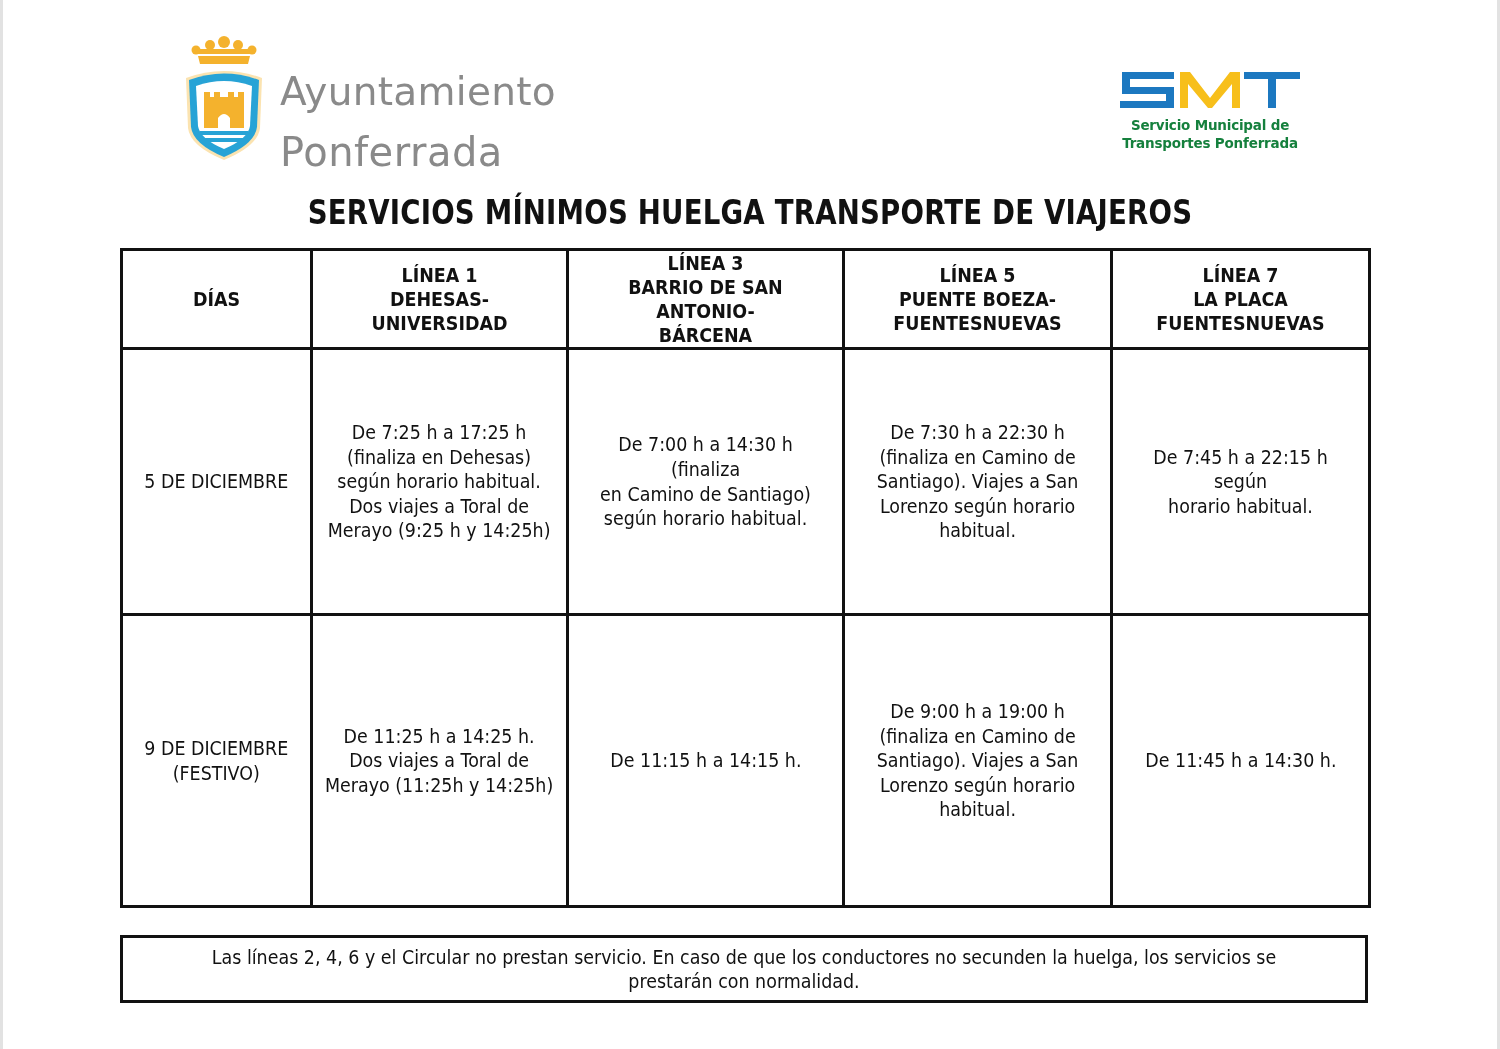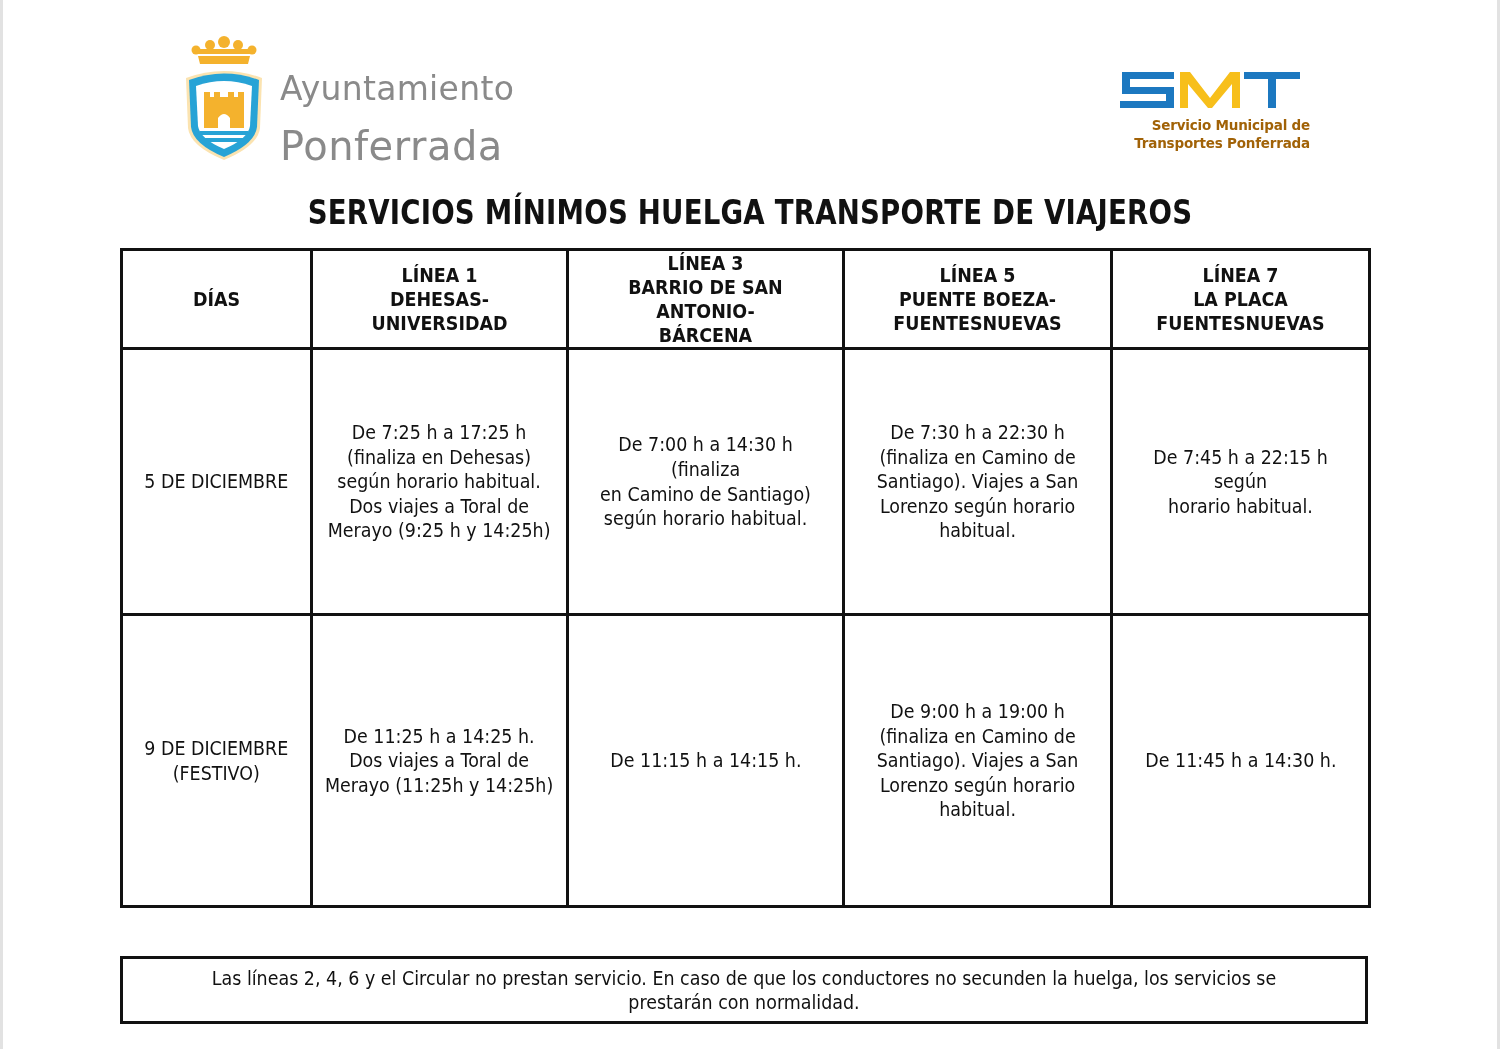--- a/index.html
+++ b/index.html
@@ -27,31 +27,31 @@
     
     .logo-ayto {
       position: absolute; left: 180px; top: 36px; width: 340px; height: 128px;
     }
     .logo-ayto .crest { position: absolute; left: 0; top: 0; }
     .logo-ayto .txt {
       position: absolute; left: 100px; top: 36px;
       color: #8a8a8a; line-height: 1;
       font-family: "DejaVu Sans", sans-serif;
     }
-    .logo-ayto .txt .l1 { display: block; font-size: 33px; letter-spacing: 0.3px; }
+    .logo-ayto .txt .l1 { display: block; font-size: 39px; letter-spacing: 0.3px; }
     .logo-ayto .txt .l2 { display: block; font-size: 40px; margin-top: 21px; letter-spacing: 0.5px; }
 
     
     .logo-smt {
       position: absolute; left: 1110px; top: 64px; width: 200px; height: 92px;
     }
     .logo-smt .mark { position: absolute; left: 8px; top: 4px; }
     .logo-smt .sub {
       position: absolute; left: 0; top: 52px; width: 200px;
-      text-align: right; color: #a16207; font-weight: bold;
+      text-align: center; color: #15803d; font-weight: bold;
       font-family: "DejaVu Sans", sans-serif;
       font-size: 13.5px; line-height: 18px; letter-spacing: -0.2px;
     }
 
     
     .doc-title {
       position: absolute; left: 0; top: 193px; width: 1500px;
       text-align: center; font-weight: bold; font-size: 33px;
       letter-spacing: 0.2px;
       font-family: "DejaVu Sans Condensed", "DejaVu Sans", sans-serif;
@@ -76,21 +76,21 @@
     table.schedule tr.r1 td { height: 263px; }
     table.schedule tr.r2 td { height: 289px; margin-top: 11px; }
     .cond { display: inline-block; transform: scaleX(0.92); transform-origin: center; white-space: pre-line; }
     .cell-text { white-space: pre-line; }
 
     
     .note {
       position: absolute; left: 120px; top: 935px; width: 1242px; height: 62px;
       border: 3px solid #111;
       text-align: center; font-size: 19px; line-height: 24px;
-      display: flex; align-items: center; justify-content: center; margin-top: 21px;
+      display: flex; align-items: center; justify-content: center;
     }
     .note span { display: block; padding: 0 40px; }
   </style>
 </head>
 <body>
 
 <div class="edge-left"></div>
 <div class="edge-right"></div>
 
 <div class="logo-ayto">

